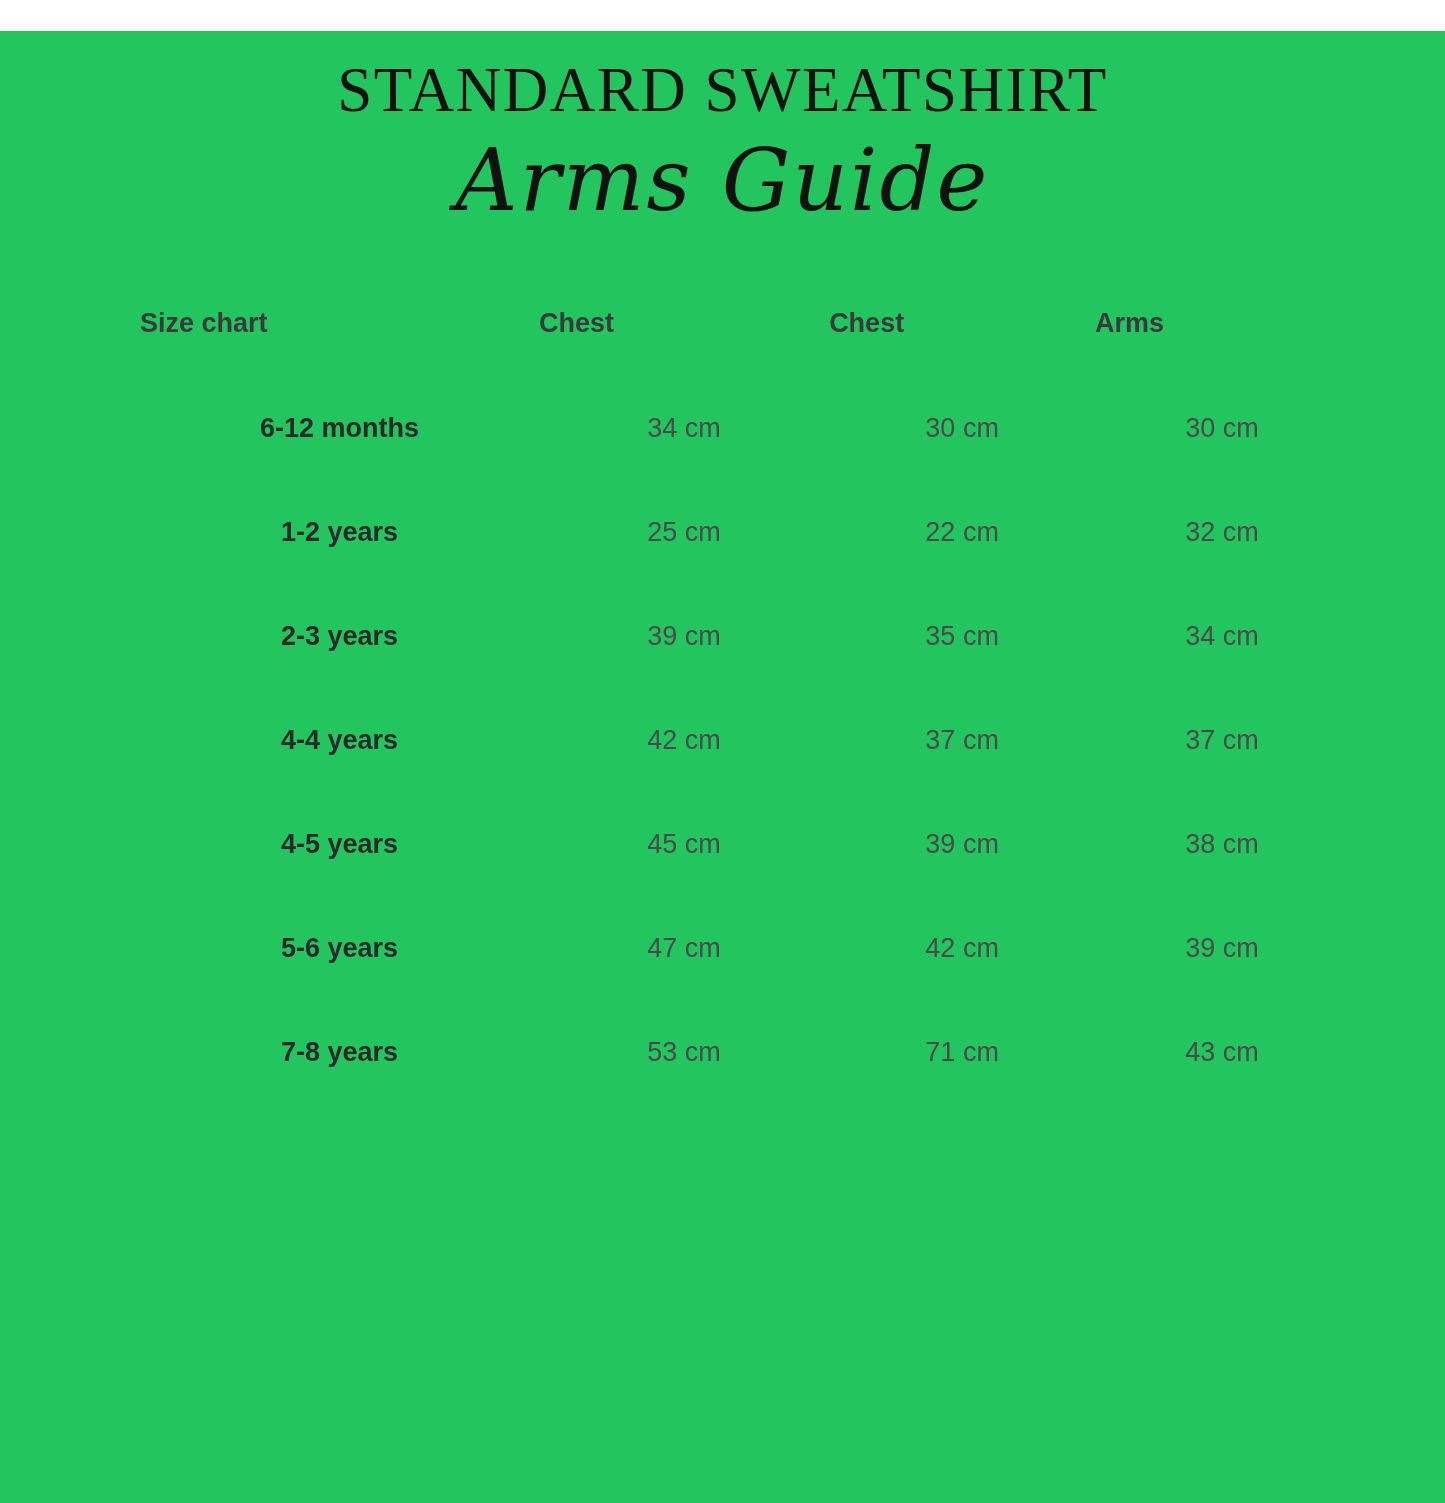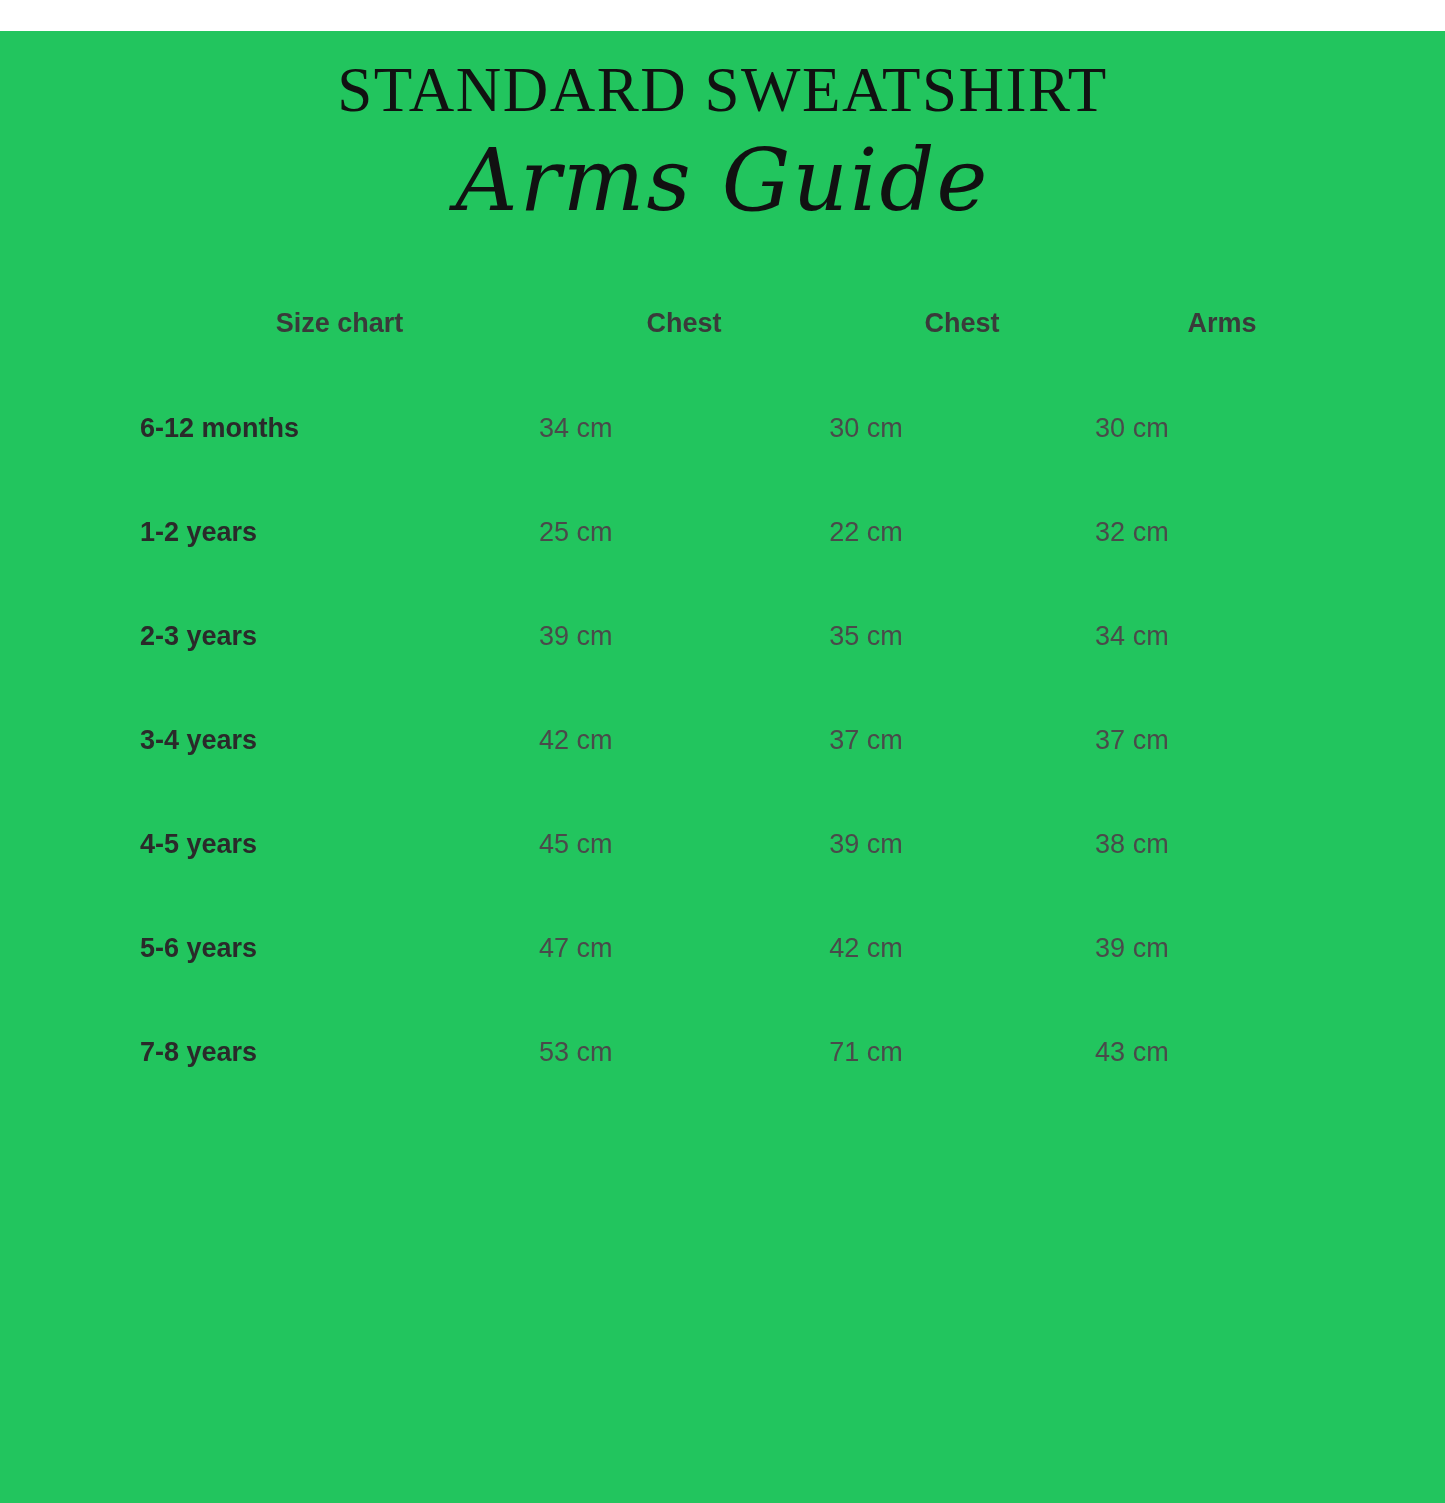--- a/index.html
+++ b/index.html
@@ -47,21 +47,21 @@
   .table-wrap {
     margin-top: 80px;
     padding: 0 96px 0 140px;
   }
   table.size-table {
     width: 100%;
     border-collapse: collapse;
     table-layout: fixed;
   }
   table.size-table th {
-    text-align: center;
+    text-align: left;
     font-size: 27px;
     font-weight: bold;
     color: #3a3a3a;
     padding: 0 0 74px 0;
     vertical-align: top;
   }
   table.size-table td {
     text-align: left;
     font-size: 27px;
     color: #4a4a4a;
@@ -69,21 +69,21 @@
     vertical-align: top;
   }
   table.size-table td.size-col {
     font-weight: bold;
     color: #2a2a2a;
   }
   col.c-size { width: 33%; }
   col.c-len  { width: 24%; }
   col.c-chest{ width: 22%; }
   col.c-arms { width: 21%; }
-  tr.data-row td { padding-bottom: 73px; }
+  tr.data-row td { padding-bottom: 73px; text-align: center; }
   tr.data-row:last-child td { padding-bottom: 0; }
 </style>
 </head>
 <body>
 
 <div class="page">
 
   <div class="title-block">
     <h1 class="main-title">STANDARD SWEATSHIRT</h1>
     <div class="script-title">Arms Guide</div>
@@ -118,21 +118,21 @@
           <td>22 cm</td>
           <td>32 cm</td>
         </tr>
         <tr class="data-row">
           <td class="size-col">2-3 years</td>
           <td>39 cm</td>
           <td>35 cm</td>
           <td>34 cm</td>
         </tr>
         <tr class="data-row">
-          <td class="size-col">3-4 years</td>
+          <td class="size-col">4-4 years</td>
           <td>42 cm</td>
           <td>37 cm</td>
           <td>37 cm</td>
         </tr>
         <tr class="data-row">
           <td class="size-col">4-5 years</td>
           <td>45 cm</td>
           <td>39 cm</td>
           <td>38 cm</td>
         </tr>

